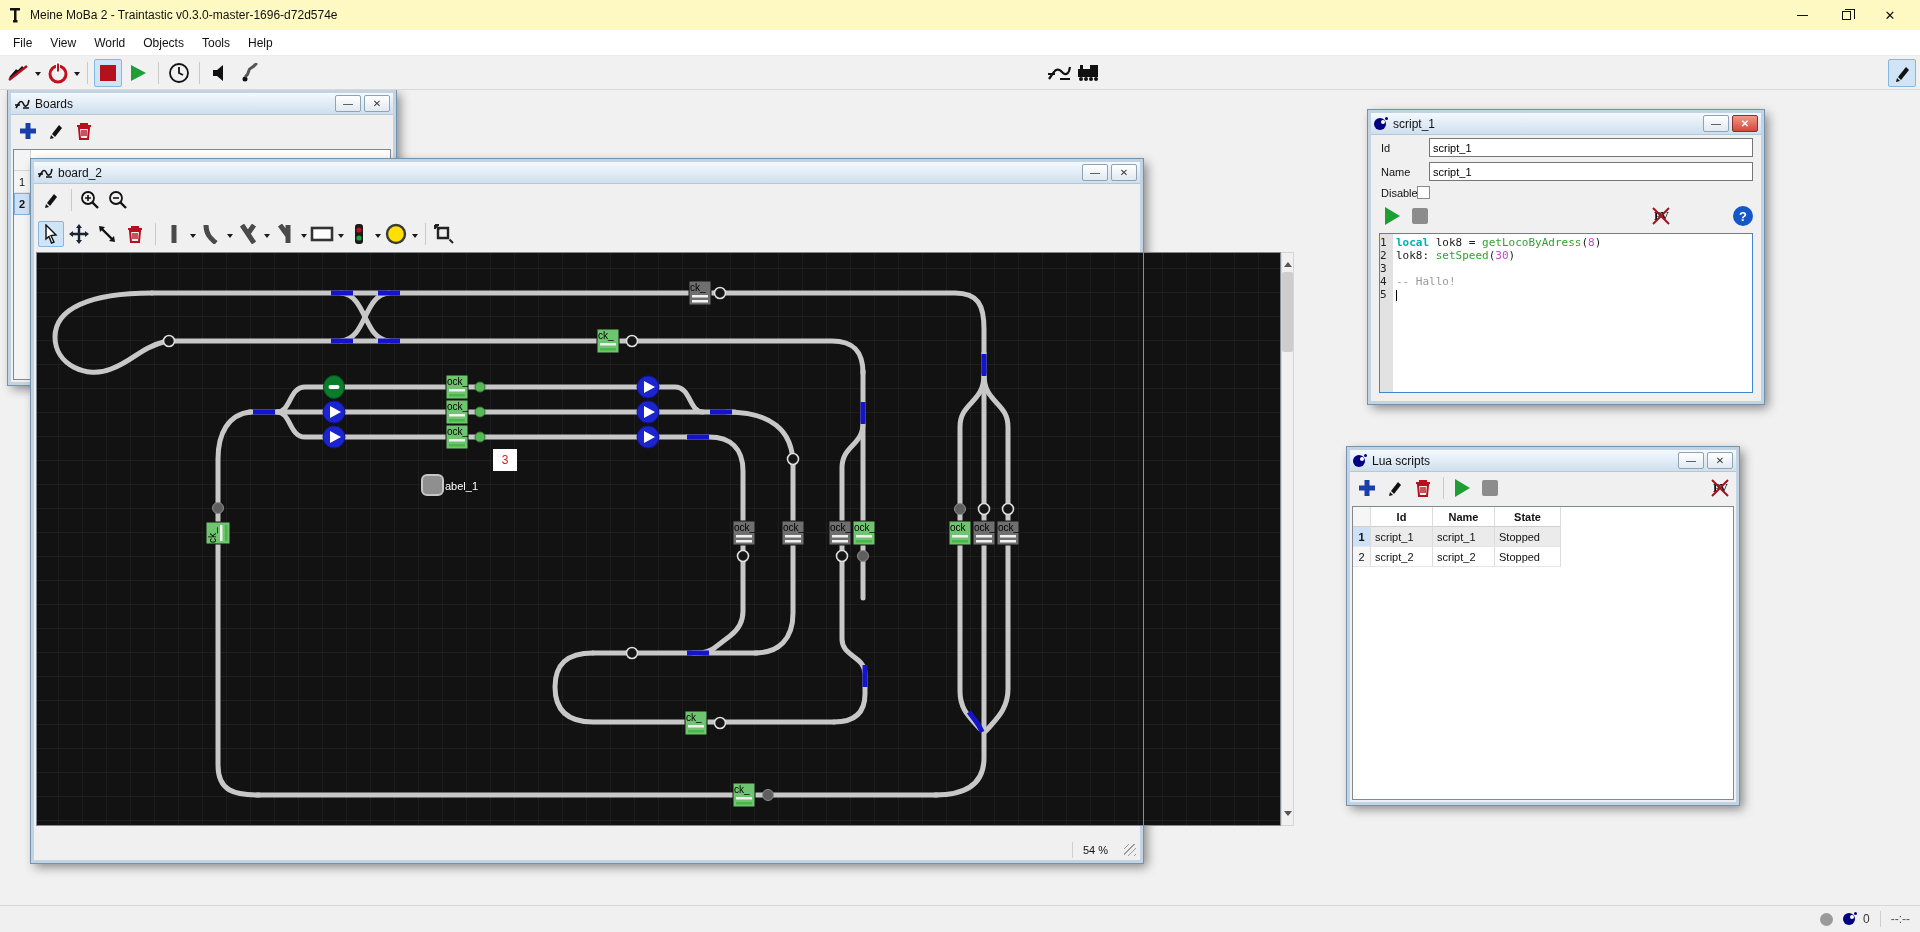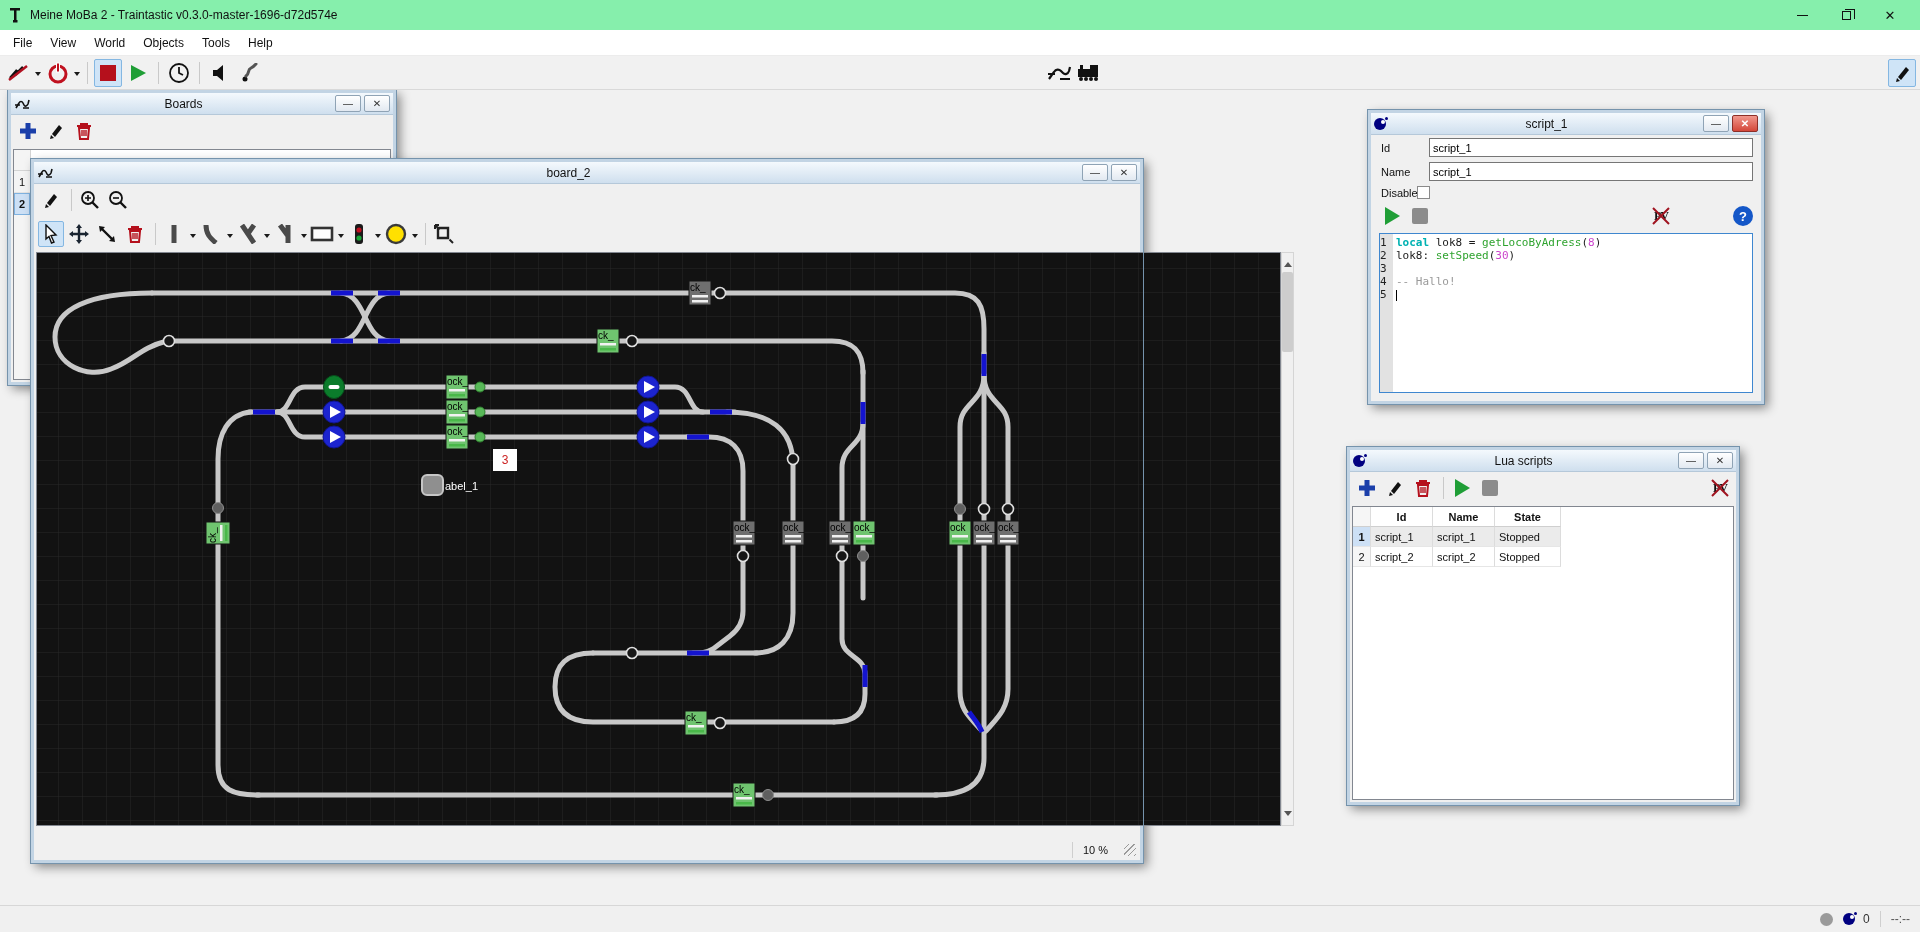--- a/index.html
+++ b/index.html
@@ -1,20 +1,20 @@
 <!DOCTYPE html>
 <html><head>
 <meta charset="utf-8">
 <style>
   * { margin:0; padding:0; box-sizing:border-box; }
   html,body { width:1920px; height:932px; overflow:hidden;
     font-family:"Liberation Sans", sans-serif; background:#f0f0f0; color:#111; }
 
   
-  .titlebar { height:30px; background:#86efac; display:flex; align-items:center; padding:0 8px; }
+  .titlebar { height:30px; background:#fef9c3; display:flex; align-items:center; padding:0 8px; }
   .titlebar .app-title { font-size:12px; margin-left:8px; flex:1; }
   .caption-btn { width:44px; height:28px; display:flex; align-items:center; justify-content:center; }
   .cap-min { width:11px; height:1px; background:#111; }
   .cap-max { width:9px; height:9px; border:1px solid #111; position:relative; }
   .cap-max:before { content:""; position:absolute; left:2px; top:-3px; width:9px; height:9px; border:1px solid #111; border-bottom:none; border-left:none; }
   .cap-close { font-size:13px; line-height:13px; }
   .menubar { height:26px; background:#fff; display:flex; align-items:center; padding-left:4px; font-size:12px; border-bottom:1px solid #ececec;}
   .menu-item { padding:4px 9px; }
   .toolbar { height:34px; background:#f1f1f1; border-bottom:1px solid #d9d9d9; display:flex; align-items:center; padding:0 4px; position:relative; }
   .tbtn { height:28px; min-width:28px; display:flex; align-items:center; justify-content:center; border:1px solid transparent; border-radius:2px; margin:0 1px; }
@@ -24,21 +24,21 @@
   .toolbar .mid-group { position:absolute; left:1044px; top:0; height:34px; display:flex; align-items:center; }
   .toolbar .right-group { position:absolute; right:3px; top:0; height:34px; display:flex; align-items:center; }
 
   .mdi { position:relative; width:1920px; height:815px; background:#f1f1f1; overflow:hidden; }
 
   
   .win { position:absolute; background:#f0f0f0; border:3px solid #c2d4e4; outline:1px solid #7593ac;
          box-shadow:4px 4px 10px rgba(0,0,0,.45); display:flex; flex-direction:column; }
   .wtitle { height:22px; flex:0 0 22px; background:linear-gradient(#f4f9fd,#cfdfee); border-bottom:1px solid #b5c8d9;
             display:flex; align-items:center; padding:0 3px; font-size:12px; }
-  .wtitle .ttl { flex:1; margin-left:5px;text-align:center; }
+  .wtitle .ttl { flex:1; margin-left:5px; }
   .wbtn { width:26px; height:17px; border:1px solid #8fa3b5; border-radius:2px; background:linear-gradient(#ffffff,#e2e9f1);
           display:flex; align-items:center; justify-content:center; font-size:10px; color:#333; margin-left:3px; }
   .wbtn.red { background:linear-gradient(#f0978c,#d4473a); border-color:#8c2f28; color:#fff; font-weight:bold; }
   .wtools { height:32px; flex:0 0 32px; display:flex; align-items:center; padding:0 4px; }
   .itbtn { width:26px; height:26px; display:flex; align-items:center; justify-content:center; border:1px solid transparent; border-radius:2px; margin-right:2px; }
   .itbtn.sel { background:#cfe4f7; border-color:#84b7e2; }
 
   
   #win-boards { left:8px; top:0px; width:388px; height:295px; }
   .boards-table { flex:1; margin:2px; background:#fff; border:1px solid #828790; display:flex; }
@@ -548,21 +548,21 @@
             </g>
           </svg>
       </div>
       <div class="vscroll">
         <div class="scr-arrow scr-up"></div>
         <div class="scr-thumb"></div>
         <div class="scr-arrow scr-down"></div>
       </div>
     </div>
     <div class="wstatus">
-      <span class="zoom">10 %</span>
+      <span class="zoom">54 %</span>
       <div class="grip"></div>
     </div>
   </div>
 
   <div class="win" id="win-script1" style="z-index:3">
     <div class="wtitle">
       <span class="luaball">
           <span class="b1"></span>
           <span class="b2"></span>
           <span class="b3"></span>

